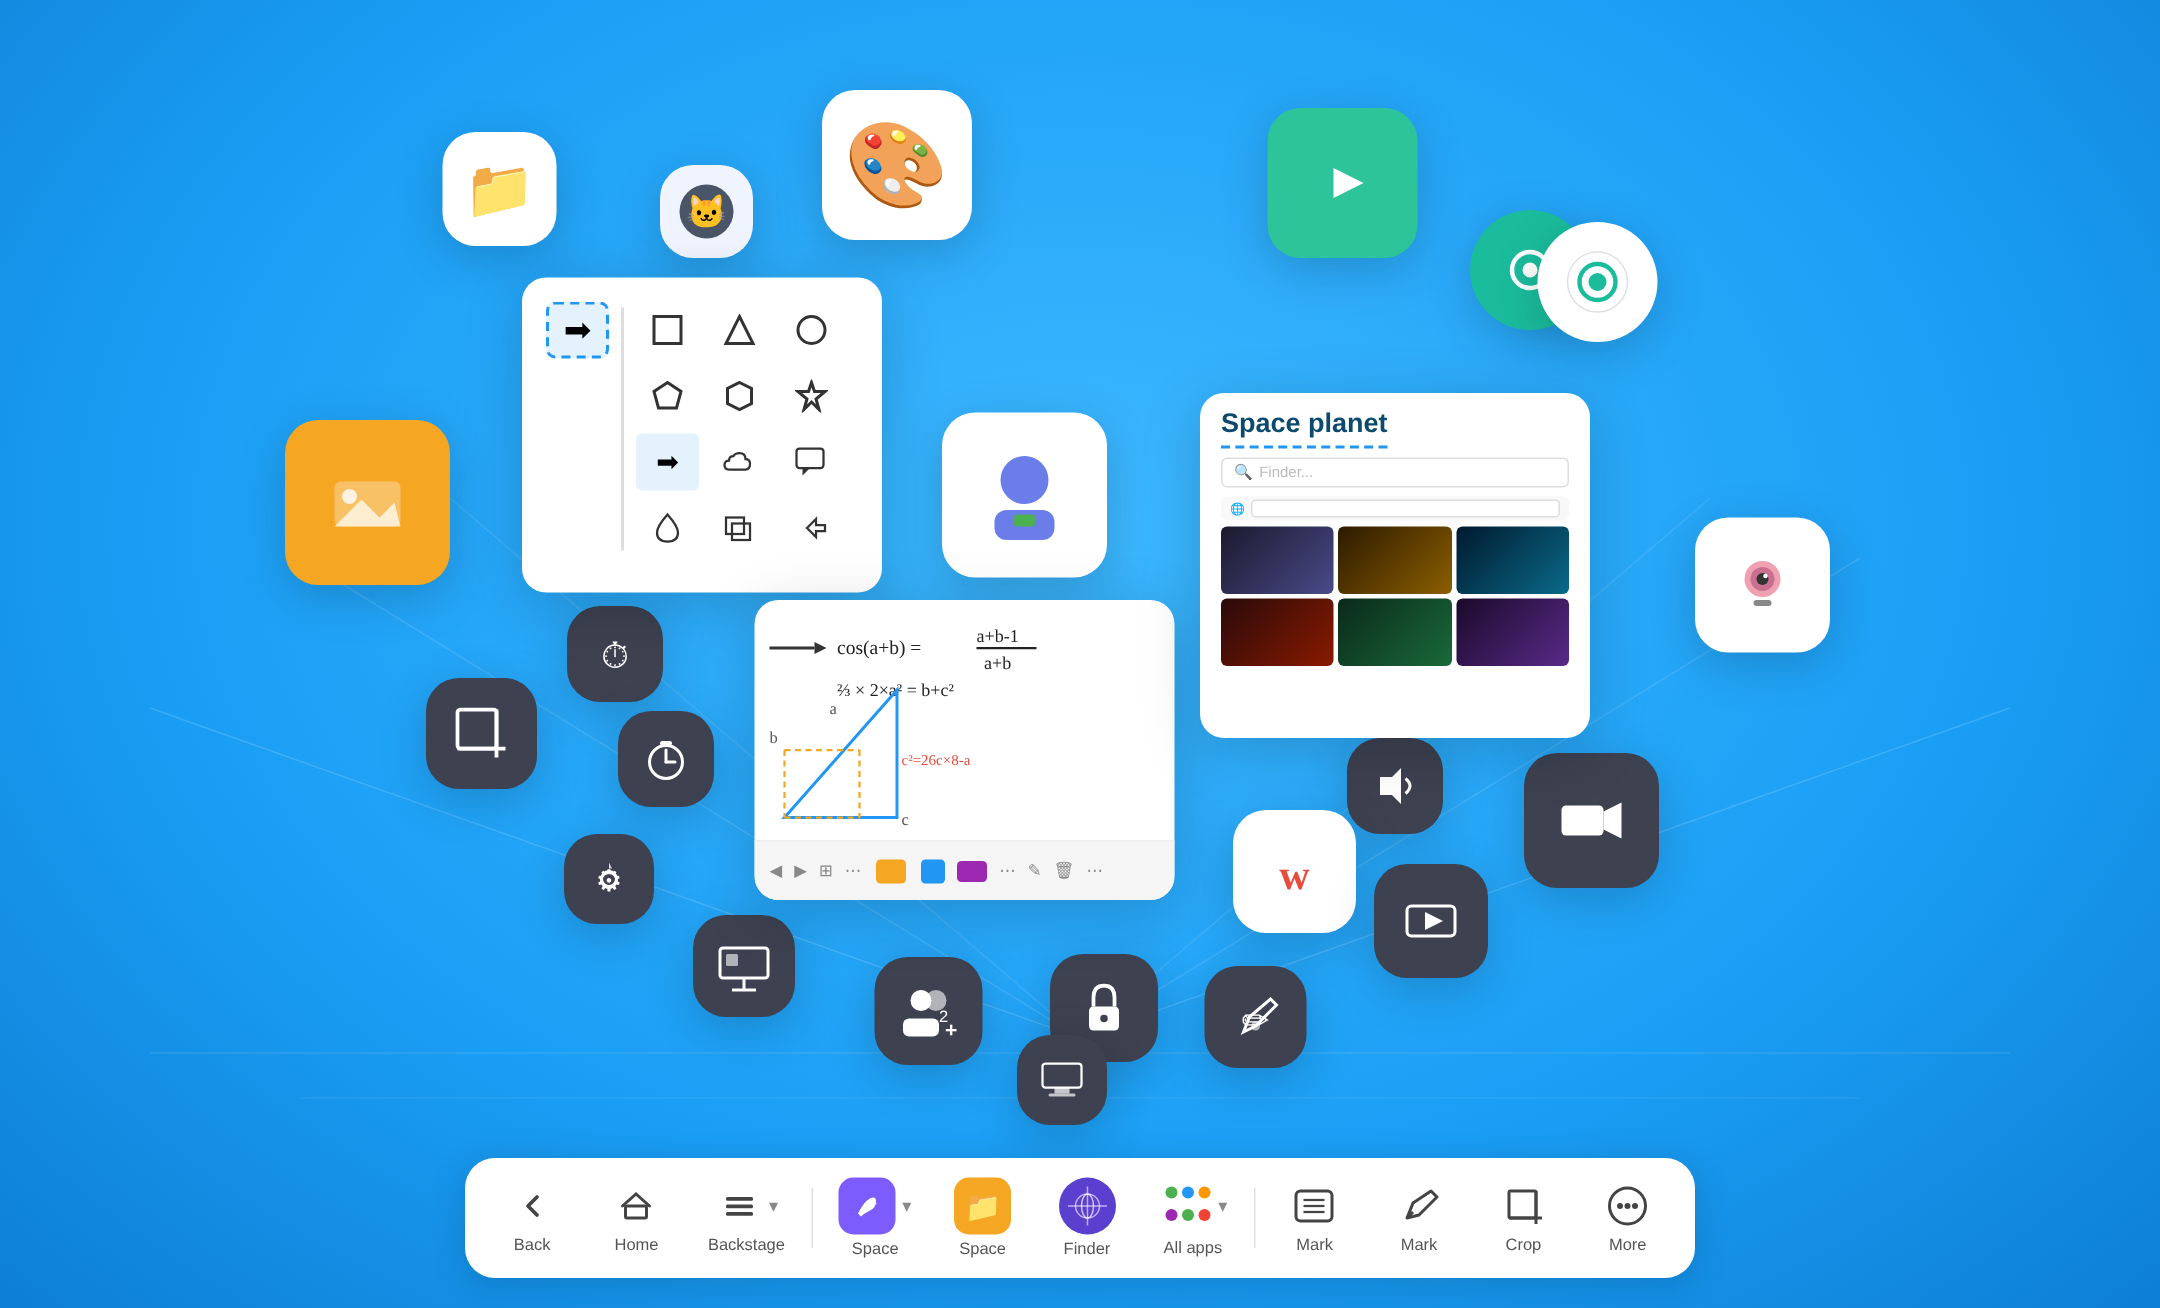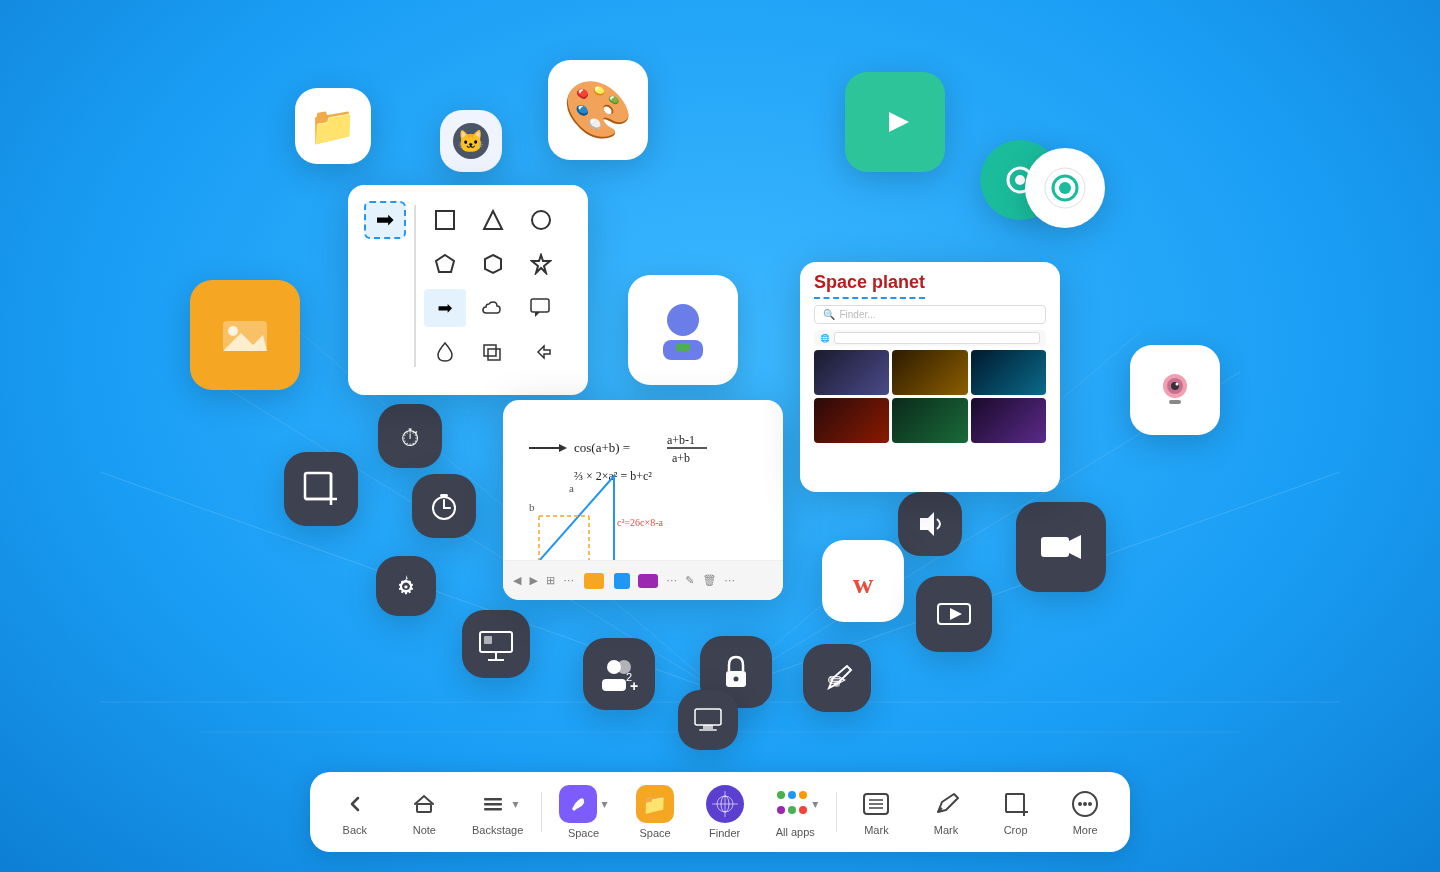--- a/index.html
+++ b/index.html
@@ -161,21 +161,21 @@
 
     
     .math-card {
       left: 503px;
       top: 400px;
       width: 280px;
       height: 200px;
     }
 
     .math-content {
-      padding: 16px;
+      padding: 0;
       font-size: 14px;
       color: #222;
       height: 160px;
       position: relative;
       overflow: hidden;
     }
 
     .math-toolbar {
       background: #f5f5f5;
       height: 40px;
@@ -564,21 +564,21 @@
     <span style="font-size:11px;color:#888;">⋯</span>
     <span style="font-size:11px;color:#888;">✎</span>
     <span style="font-size:11px;color:#888;">🗑</span>
     <span style="font-size:11px;color:#888;">⋯</span>
   </div>
 </div>
 
 <div class="card-window space-card">
   <div style="padding:10px 14px 6px;">
     <div style="display:inline-block; border-bottom:2px dashed #2196F3; padding-bottom:4px;">
-      <span style="font-size:18px; font-weight:600; color:#b91c1c;">Space planet</span>
+      <span style="font-size:18px; font-weight:600; color:#0c4a6e;">Space planet</span>
     </div>
     <div style="margin:6px 0; background:#fff; border:1px solid #ddd; border-radius:4px; padding:3px 8px; display:flex; align-items:center; gap:4px;">
       <span style="font-size:10px;color:#aaa;">🔍</span>
       <span style="font-size:10px;color:#bbb;">Finder...</span>
     </div>
     
     <div style="background:#f8f8f8; border-radius:4px; padding:2px 6px; margin-bottom:4px; display:flex; align-items:center; gap:4px;">
       <span style="font-size:8px;color:#888;">🌐</span>
       <div style="flex:1;background:white;border:1px solid #ddd;border-radius:3px;height:12px;"></div>
     </div>
@@ -605,21 +605,21 @@
     <span class="toolbar-label">Back</span>
   </div>
 
   <div class="toolbar-item">
     <div class="toolbar-icon">
       <svg width="24" height="24" viewBox="0 0 24 24">
           <path d="M3 12L12 4l9 8" stroke="#444" stroke-width="2" fill="none" stroke-linecap="round"></path>
           <rect x="5" y="12" width="14" height="8" rx="1" stroke="#444" stroke-width="2" fill="none"></rect>
         </svg>
     </div>
-    <span class="toolbar-label">Note</span>
+    <span class="toolbar-label">Home</span>
   </div>
 
   <div class="toolbar-item">
     <div style="display:flex;align-items:center;gap:2px;">
       <div class="toolbar-icon">
         <svg width="24" height="24" viewBox="0 0 24 24">
           <rect x="3" y="6" width="18" height="2.5" rx="1" fill="#444"></rect>
           <rect x="3" y="11" width="18" height="2.5" rx="1" fill="#444"></rect>
           <rect x="3" y="16" width="18" height="2.5" rx="1" fill="#444"></rect>
         </svg>

